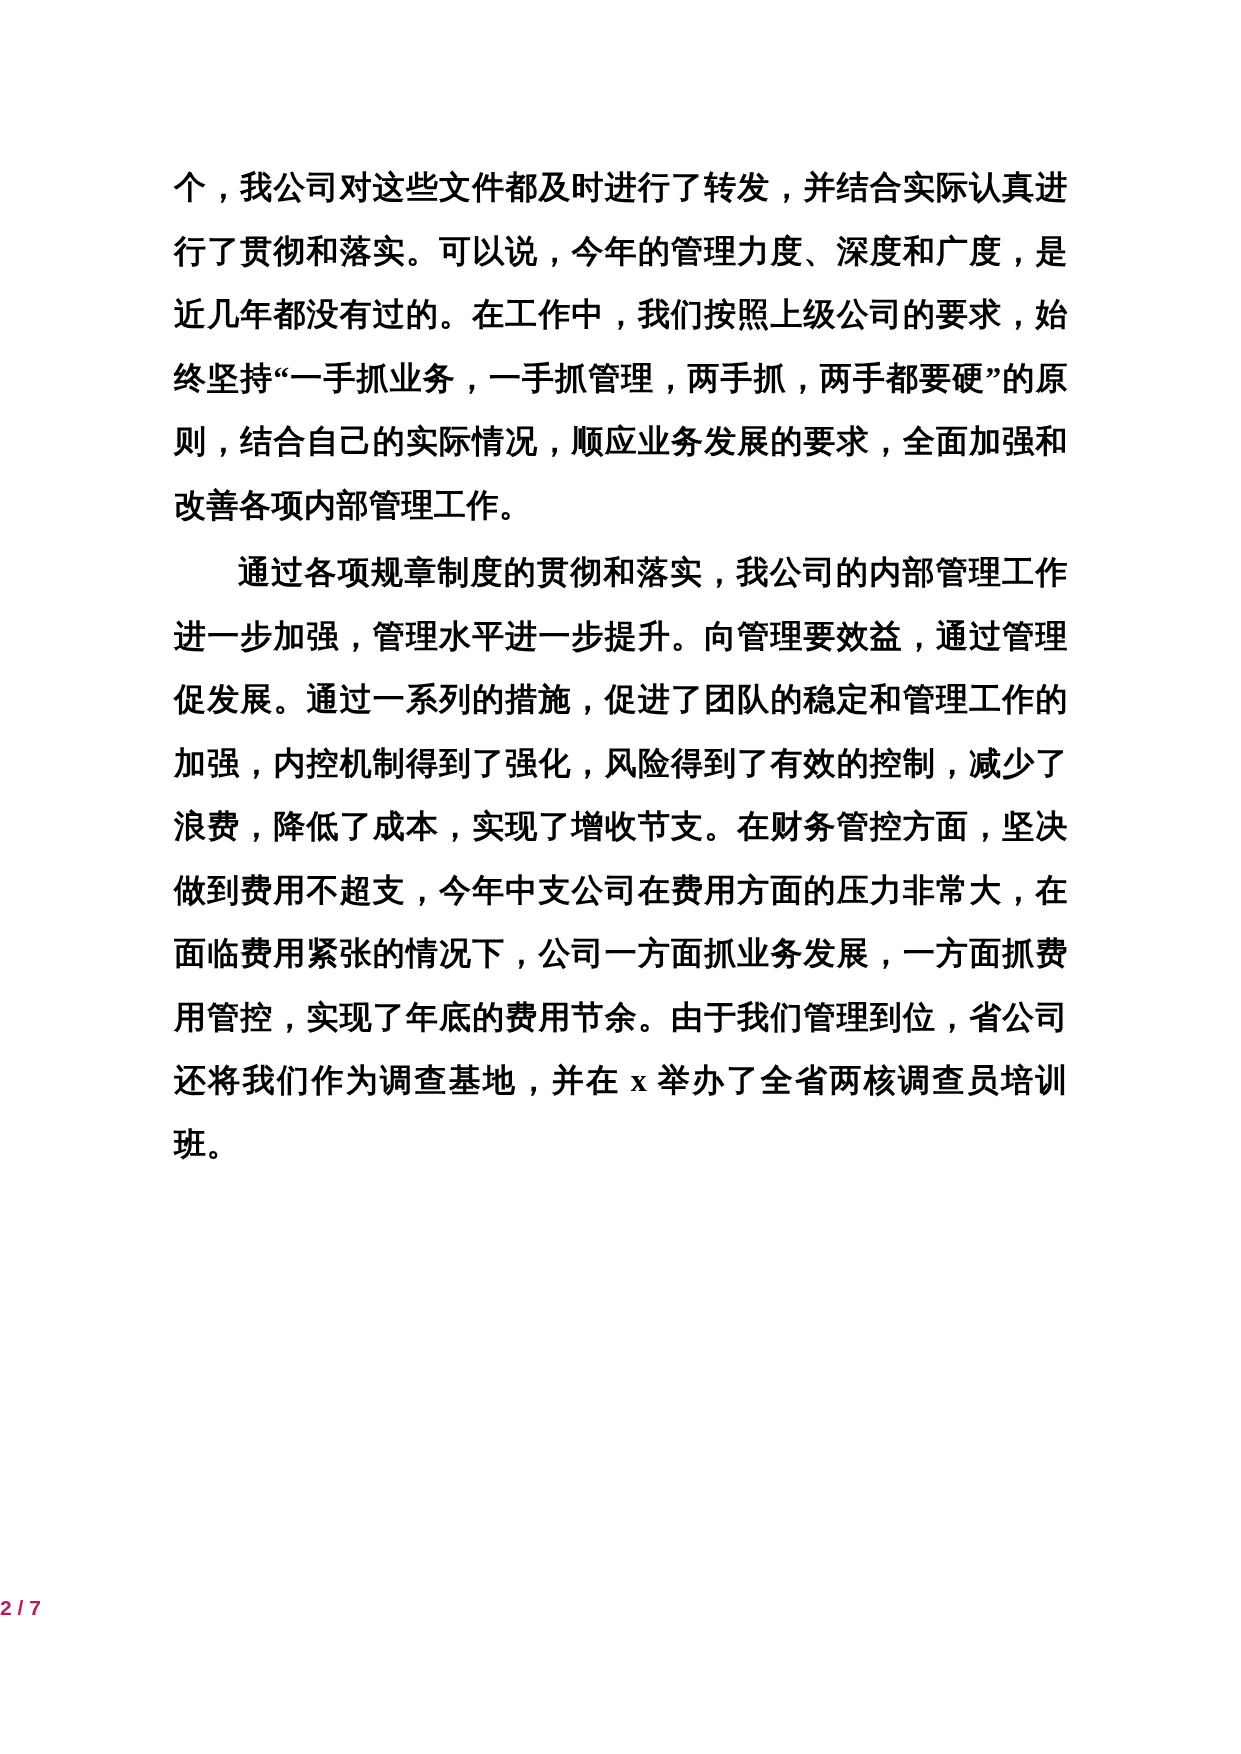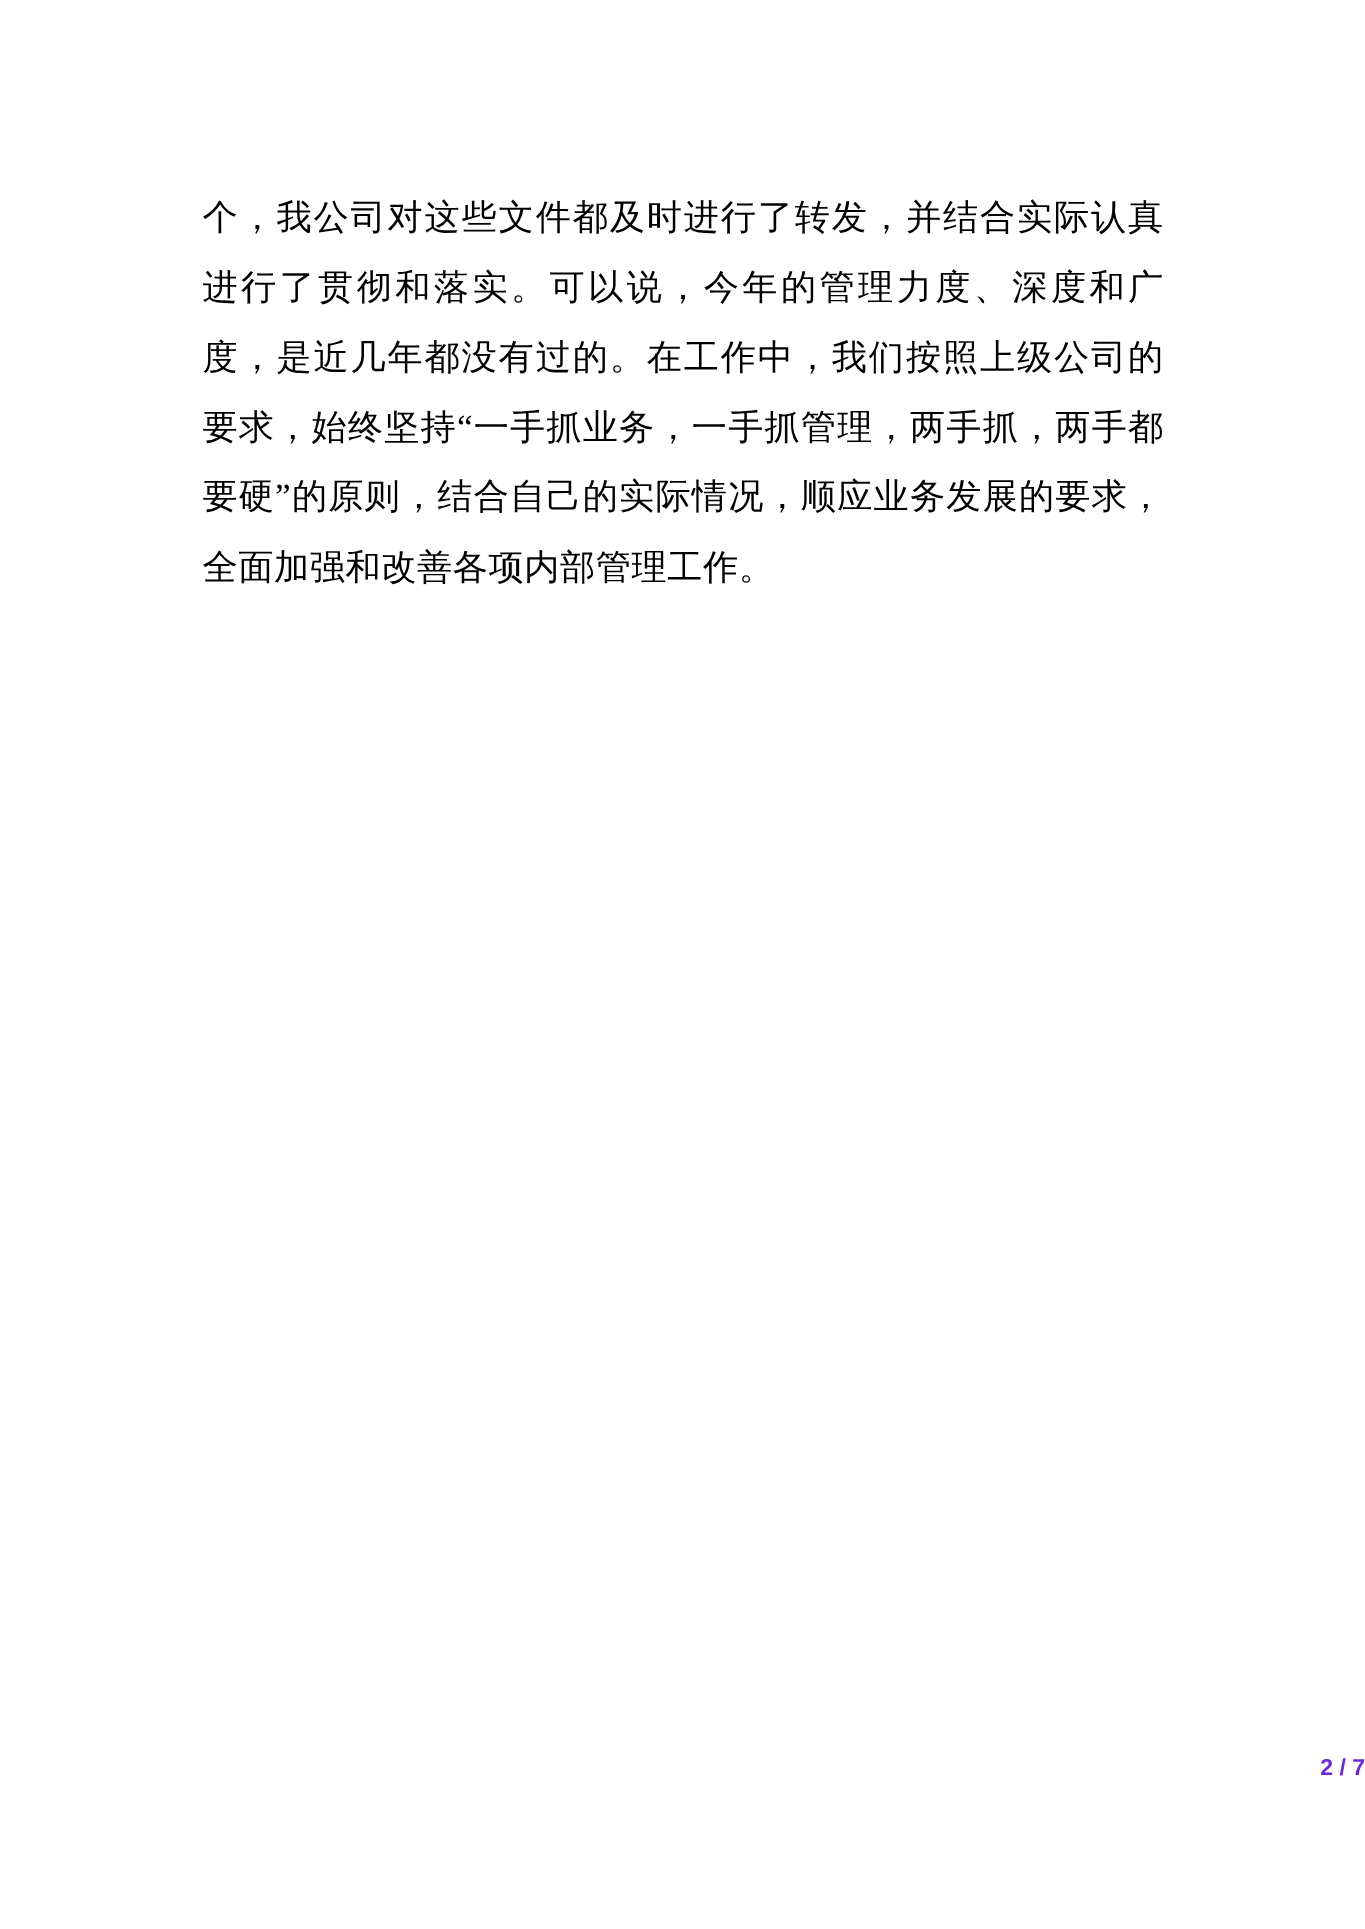--- a/index.html
+++ b/index.html
@@ -21,41 +21,43 @@
     left: 170px;
     top: 152px;
     width: 902px;
     font-size: 32px;
     line-height: 63.5px;
     text-align: justify;
     text-justify: inter-ideograph;
     letter-spacing: 0.5px;
   }
   .content p {
-    margin: 14px;
+    margin: 4px;
     padding: 0;
+    font-weight: bold;
   }
   .content p.indent {
     text-indent: 2em;
   }
   .footer {
     position: absolute;
     left: 0;
     top: 1594px;
     width: 100%;
-    text-align: right;
+    text-align: left;
     font-family: "Liberation Sans", "DejaVu Sans", sans-serif;
     font-weight: bold;
     font-size: 21px;
     line-height: 28px;
-    color: #6d28d9;
+    color: #be185d;
   }
 </style>
 </head>
 <body>
 
 <div class="page">
   <div class="content">
     <p>个，我公司对这些文件都及时进行了转发，并结合实际认真进行了贯彻和落实。可以说，今年的管理力度、深度和广度，是近几年都没有过的。在工作中，我们按照上级公司的要求，始终坚持“一手抓业务，一手抓管理，两手抓，两手都要硬”的原则，结合自己的实际情况，顺应业务发展的要求，全面加强和改善各项内部管理工作。</p>
+    <p class="indent">通过各项规章制度的贯彻和落实，我公司的内部管理工作进一步加强，管理水平进一步提升。向管理要效益，通过管理促发展。通过一系列的措施，促进了团队的稳定和管理工作的加强，内控机制得到了强化，风险得到了有效的控制，减少了浪费，降低了成本，实现了增收节支。在财务管控方面，坚决做到费用不超支，今年中支公司在费用方面的压力非常大，在面临费用紧张的情况下，公司一方面抓业务发展，一方面抓费用管控，实现了年底的费用节余。由于我们管理到位，省公司还将我们作为调查基地，并在 x 举办了全省两核调查员培训班。</p>
   </div>
 
   <div class="footer">2 / 7</div>
 </div>
 
 </body></html>

